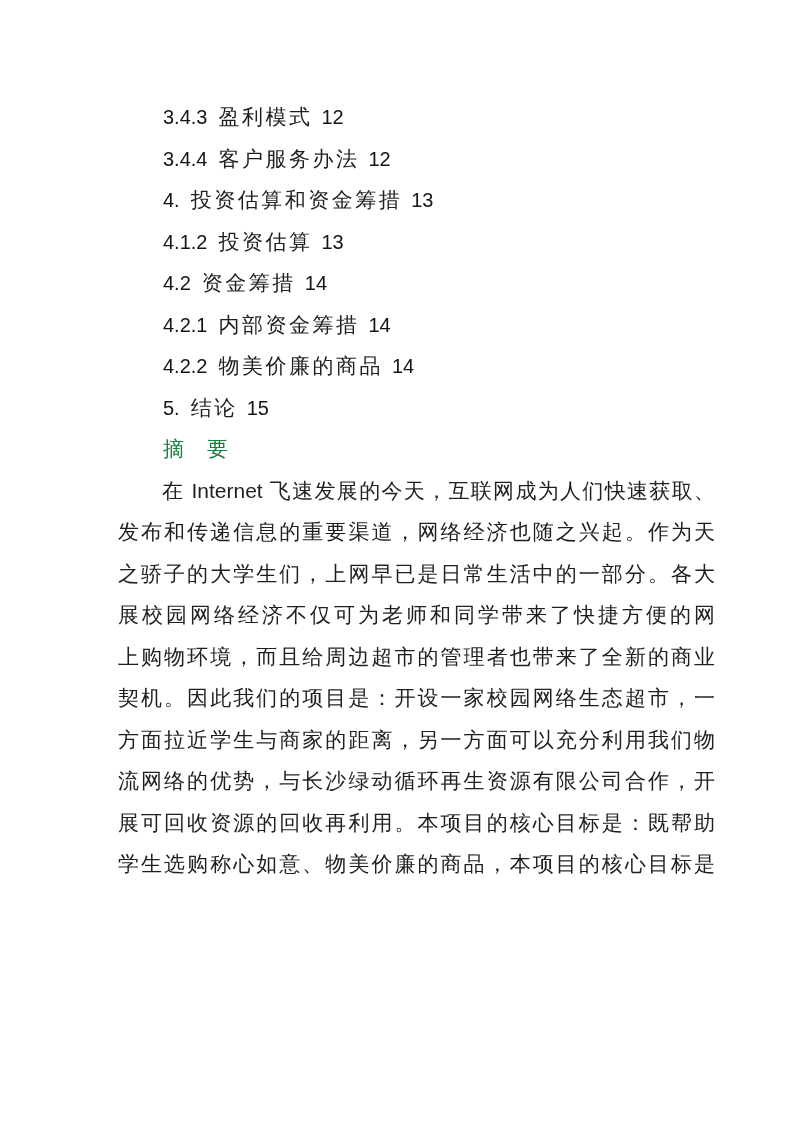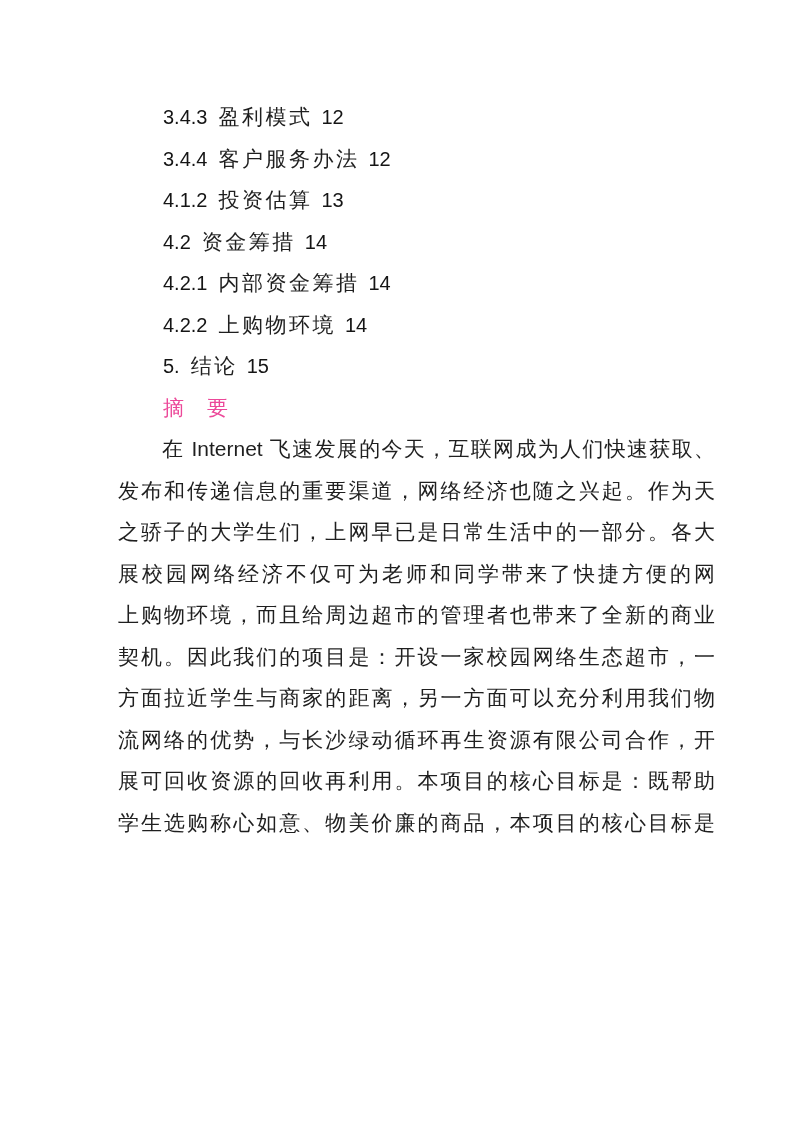--- a/index.html
+++ b/index.html
@@ -42,21 +42,21 @@
     color: #151515;
     margin-left: 9px;
   }
   
   .abstract-heading {
     height: 41.5px;
     line-height: 41.5px;
     padding-left: 45px;
     font-size: 21px;
     letter-spacing: 1px;
-    color: #ec4899;
+    color: #15803d;
   }
   
   .para-line {
     height: 41.5px;
     line-height: 41.5px;
     font-size: 21px;
     color: #1f1f1f;
     text-align: justify;
     text-align-last: justify;
     text-justify: inter-character;
@@ -73,30 +73,33 @@
   <div class="content">
 
     <div>
       <div class="toc-line">
         <span class="toc-num">3.4.3</span><span class="toc-title">盈利模式</span><span class="toc-page">12</span>
       </div>
       <div class="toc-line">
         <span class="toc-num">3.4.4</span><span class="toc-title">客户服务办法</span><span class="toc-page">12</span>
       </div>
       <div class="toc-line">
+        <span class="toc-num">4.</span><span class="toc-title">投资估算和资金筹措</span><span class="toc-page">13</span>
+      </div>
+      <div class="toc-line">
         <span class="toc-num">4.1.2</span><span class="toc-title">投资估算</span><span class="toc-page">13</span>
       </div>
       <div class="toc-line">
         <span class="toc-num">4.2</span><span class="toc-title">资金筹措</span><span class="toc-page">14</span>
       </div>
       <div class="toc-line">
         <span class="toc-num">4.2.1</span><span class="toc-title">内部资金筹措</span><span class="toc-page">14</span>
       </div>
       <div class="toc-line">
-        <span class="toc-num">4.2.2</span><span class="toc-title">上购物环境</span><span class="toc-page">14</span>
+        <span class="toc-num">4.2.2</span><span class="toc-title">物美价廉的商品</span><span class="toc-page">14</span>
       </div>
       <div class="toc-line">
         <span class="toc-num">5.</span><span class="toc-title">结论</span><span class="toc-page">15</span>
       </div>
     </div>
 
     <div class="abstract-heading">摘　要</div>
 
     <div>
       <div class="para-line indent">在 Internet 飞速发展的今天，互联网成为人们快速获取、</div>

